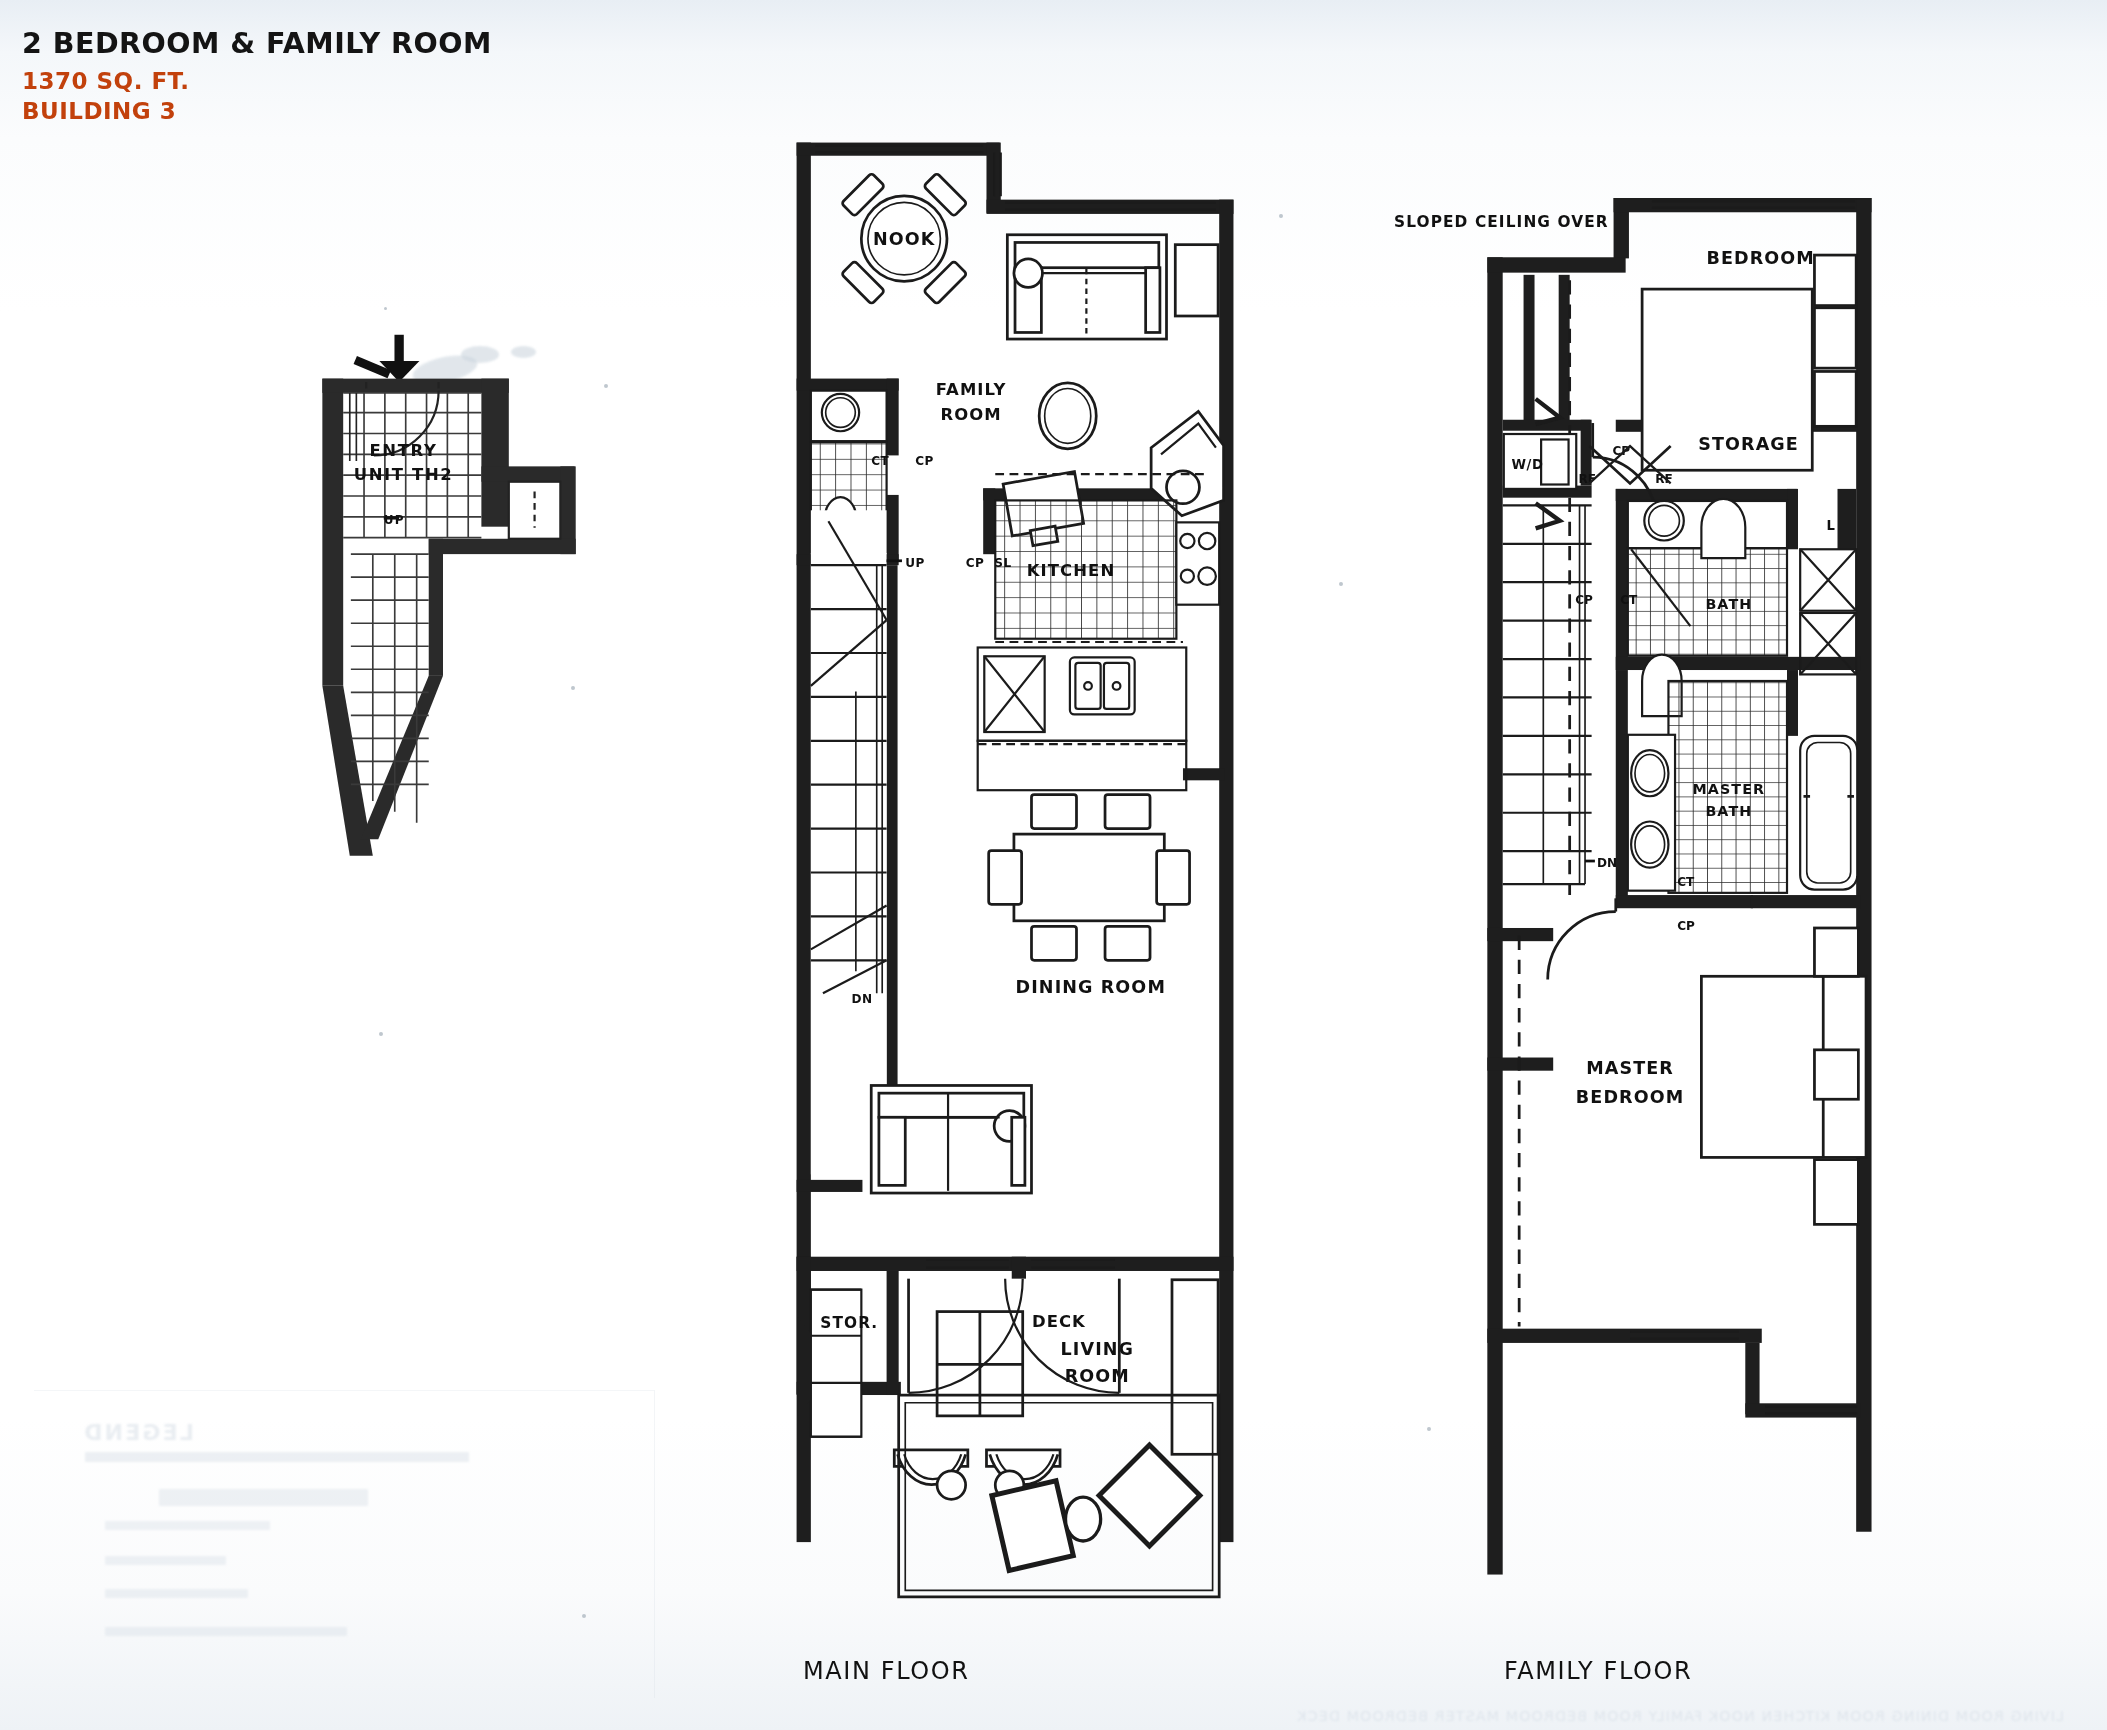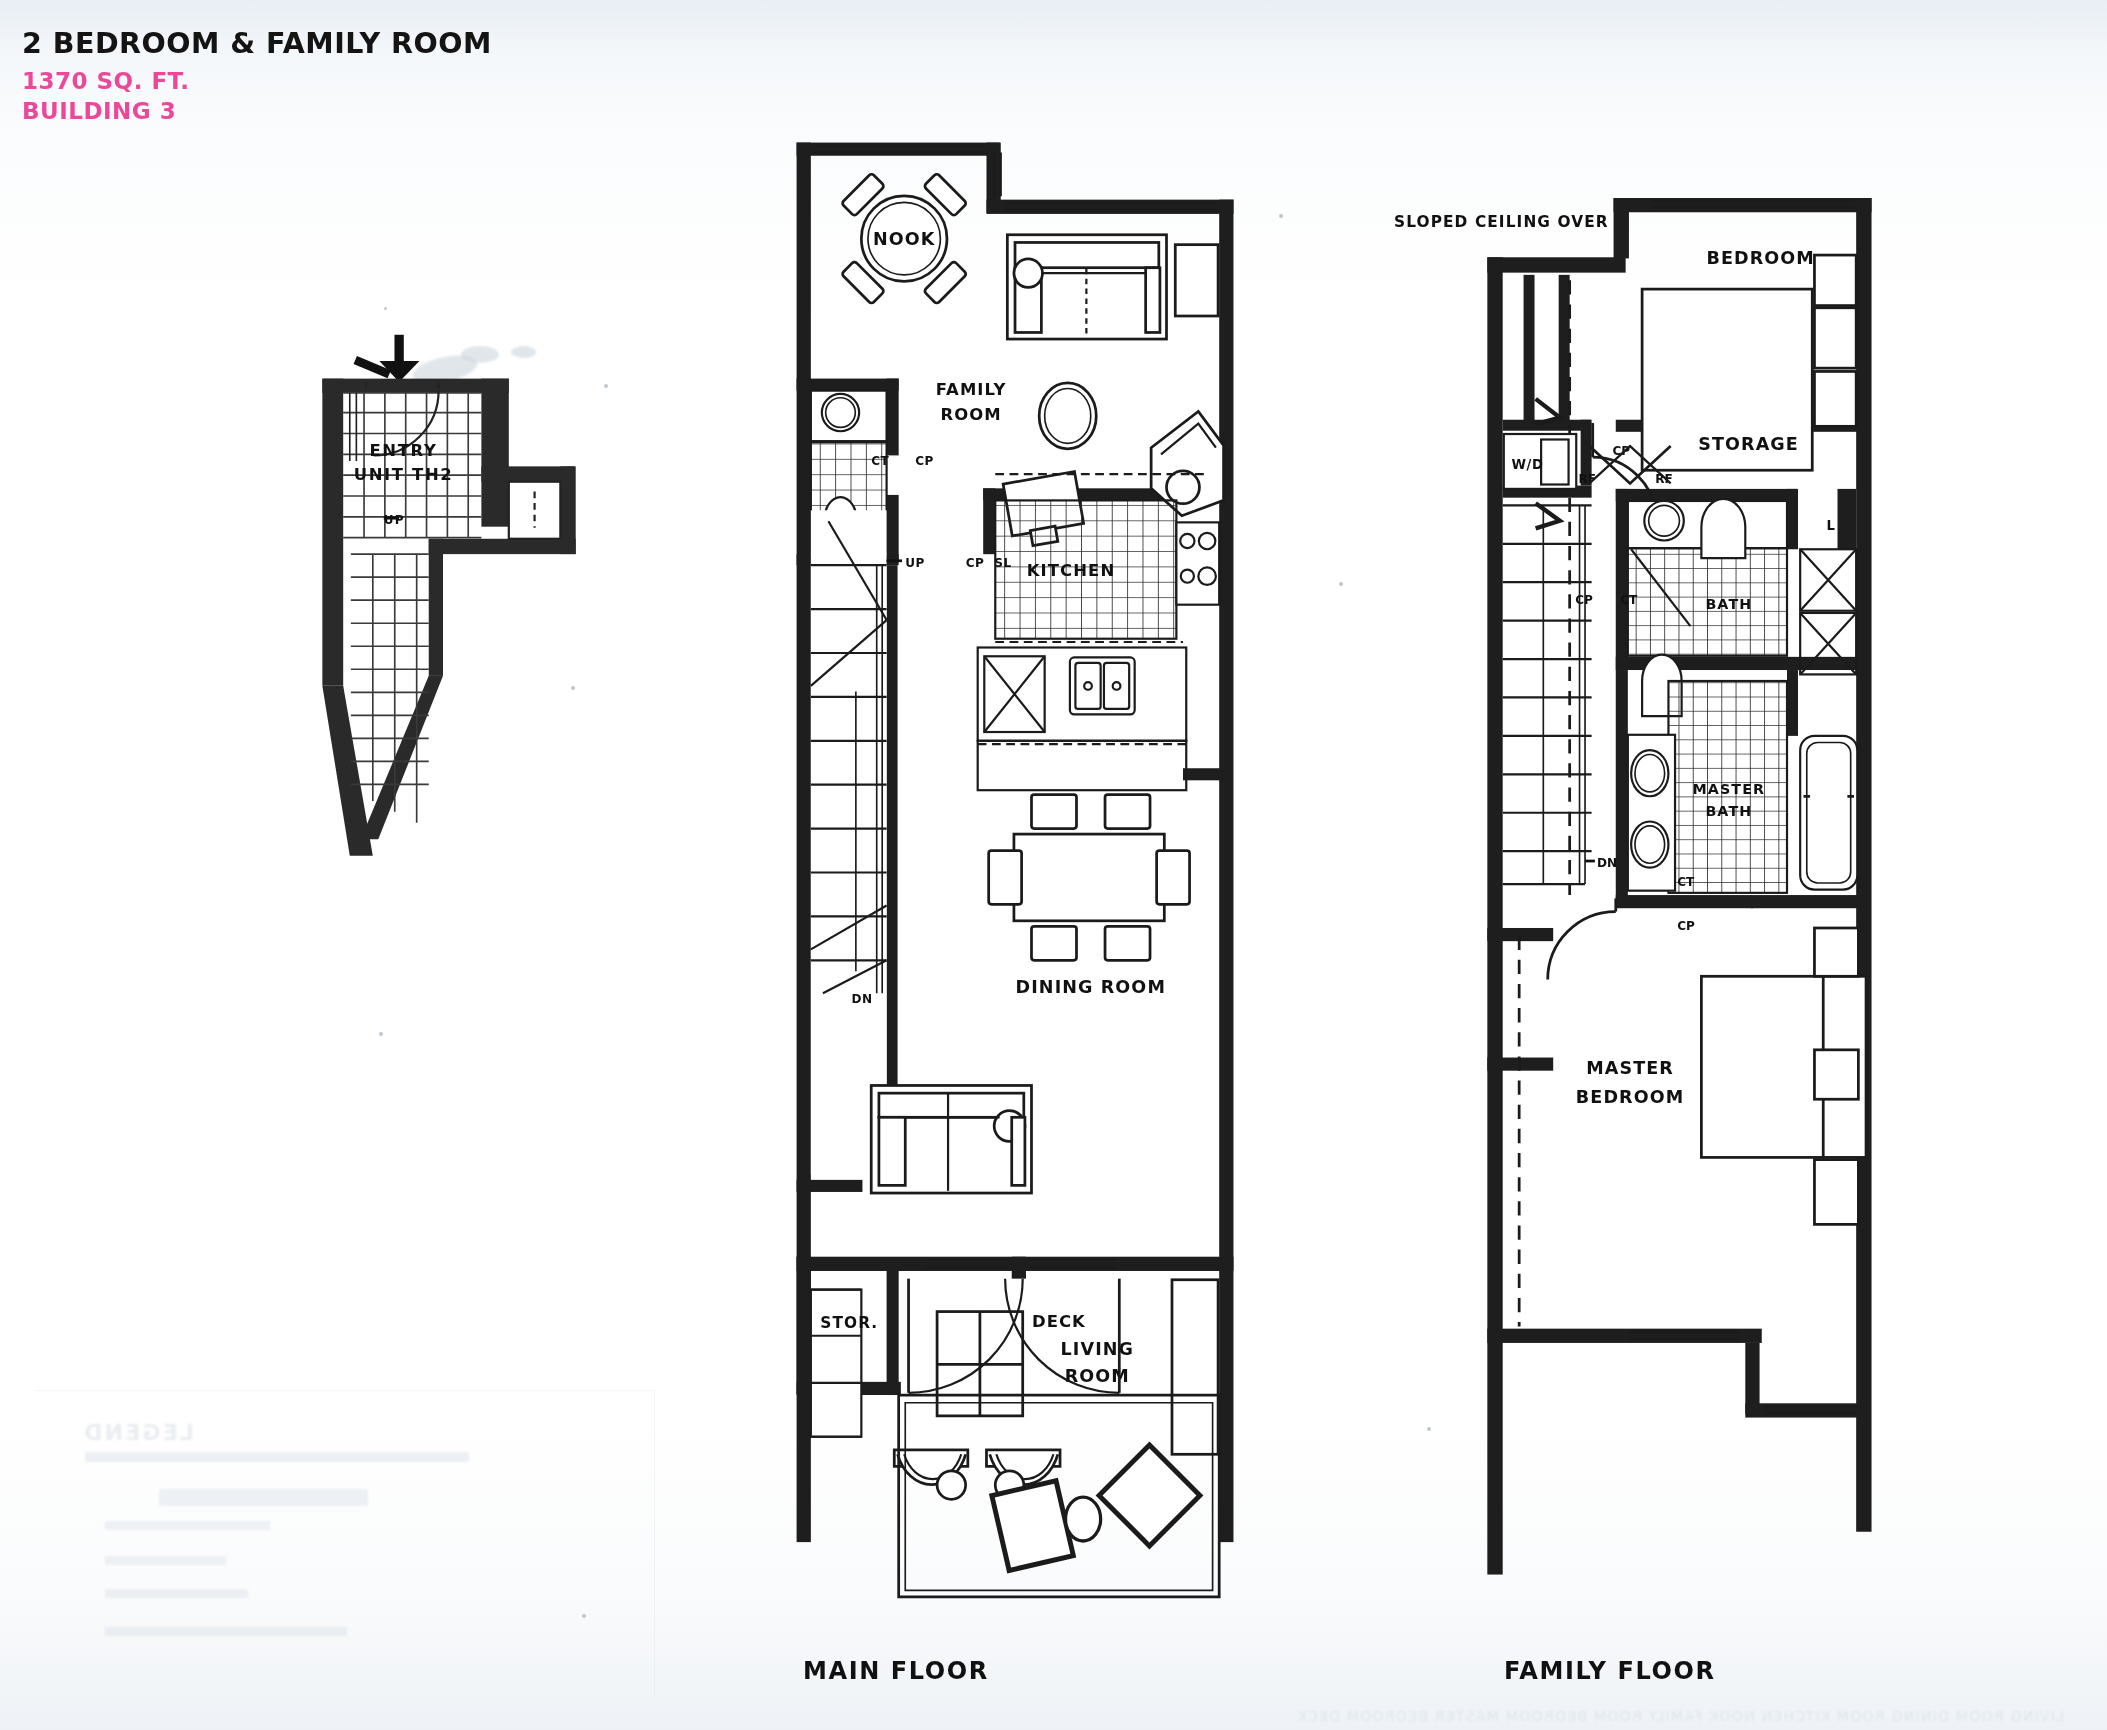--- a/index.html
+++ b/index.html
@@ -26,28 +26,28 @@
   }
   #unit-code{
     font-size:55px;font-weight:700;letter-spacing:1.1px;color:#1a1a1a;
     margin-top:13px;line-height:1;font-family:"DejaVu Sans", sans-serif;
   }
   #subtitle{
     font-size:28.5px;font-weight:700;letter-spacing:0.5px;color:#141414;
     margin-top:14.3px;line-height:1;font-family:"DejaVu Sans", sans-serif;
   }
   #area-line,#building-line{
-    font-size:23px;font-weight:700;letter-spacing:0.5px;color:#ec4899;
+    font-size:23px;font-weight:700;letter-spacing:0.5px;color:#c2410c;
     margin-top:12px;line-height:1;font-family:"DejaVu Sans", sans-serif;
   }
   #building-line{margin-top:7px;}
 
   
   .plan-caption{
-    position:absolute;font-size:24px;font-weight:700;letter-spacing:1.6px;
+    position:absolute;font-size:24px;font-weight:400;letter-spacing:1.6px;
     color:#111;font-family:"DejaVu Sans", sans-serif;white-space:nowrap;
   }
   
   #legend-bleed{
     position:absolute;left:34px;top:1390px;width:620px;height:307px;
     border-right:1.1px solid #d8dfe6;border-top:1.1px solid #dde3e9;
     opacity:.30;
   }
   .bleed-txt{
     position:absolute;color:#b9c6d4;font-family:"DejaVu Sans",sans-serif;

